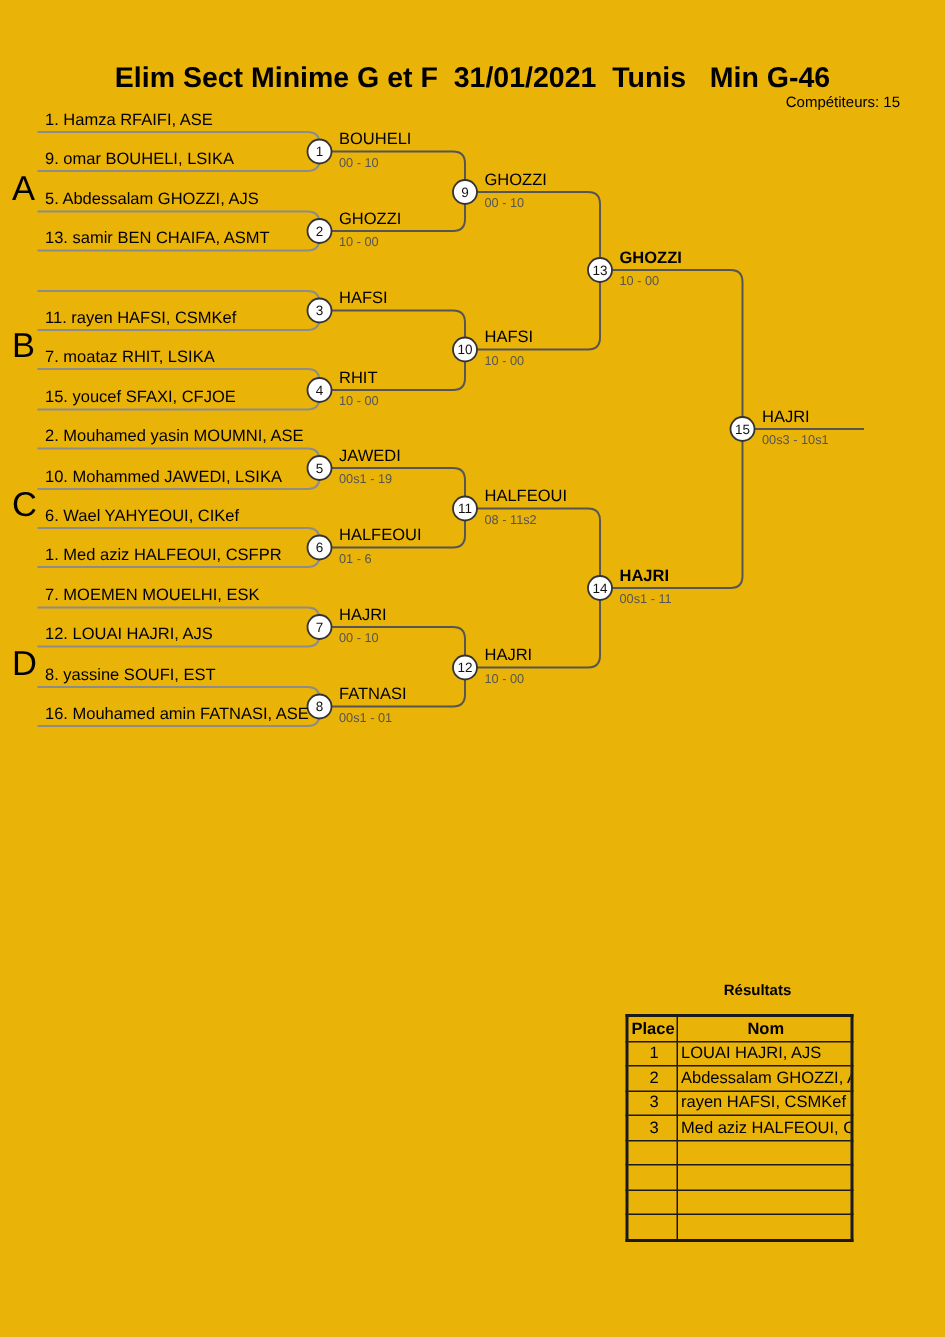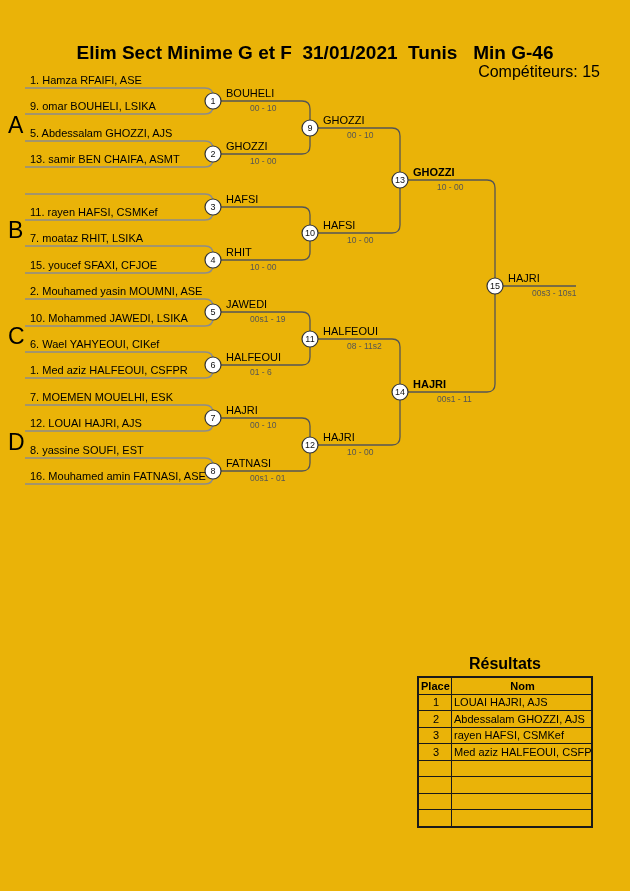--- a/index.html
+++ b/index.html
@@ -1,29 +1,29 @@
 <!DOCTYPE html>
 <html><head>
 <meta charset="utf-8">
 <style>
   html,body{margin:0;padding:0;background:#fff;}
   .page{position:relative;width:630px;height:891px;background:#eab308;overflow:hidden;
         font-family:"Liberation Sans",sans-serif;color:#000;}
   .title{position:absolute;top:42px;left:0;width:630px;text-align:center;
          font-size:19px;font-weight:bold;white-space:pre;}
-  .competitors{position:absolute;top:63px;right:30px;font-size:16px;}
+  .competitors{position:absolute;top:63px;right:30px;font-size:10px;}
   svg.lines{position:absolute;left:0;top:0;}
   .pname{position:absolute;font-size:11px;white-space:pre;}
   .wname{position:absolute;font-size:11px;white-space:pre;}
   .wname.bold{font-weight:bold;}
-  .score{position:absolute;font-size:8.5px;color:#555;white-space:pre;margin-left:24px;}
+  .score{position:absolute;font-size:8.5px;color:#555;white-space:pre;}
   .glabel{position:absolute;left:8px;font-size:23px;}
   .results-title{position:absolute;left:417px;top:655px;width:176px;text-align:center;
-                 font-size:16px;font-weight:bold;}
-  table.results{position:absolute;left:417px;top:676px;width:176px;
+                 font-size:10px;font-weight:bold;}
+  table.results{position:absolute;left:417px;top:676px;width:152px;
                 border-collapse:collapse;table-layout:fixed;}
   table.results th,table.results td{border:1.5px solid #1a1a1a;height:15.5px;
                 font-size:11px;padding:0 0 0 2px;overflow:hidden;white-space:nowrap;}
   table.results{border:2px solid #1a1a1a;}
   th.place{width:30px;text-align:left;font-weight:bold;}
   th.nom{text-align:center;font-weight:bold;}
   td.place{text-align:center;}
   td.nom{padding-left:6px;}
   .mnum{font-size:9px;fill:#111;font-family:"Liberation Sans",sans-serif;}
 </style>

